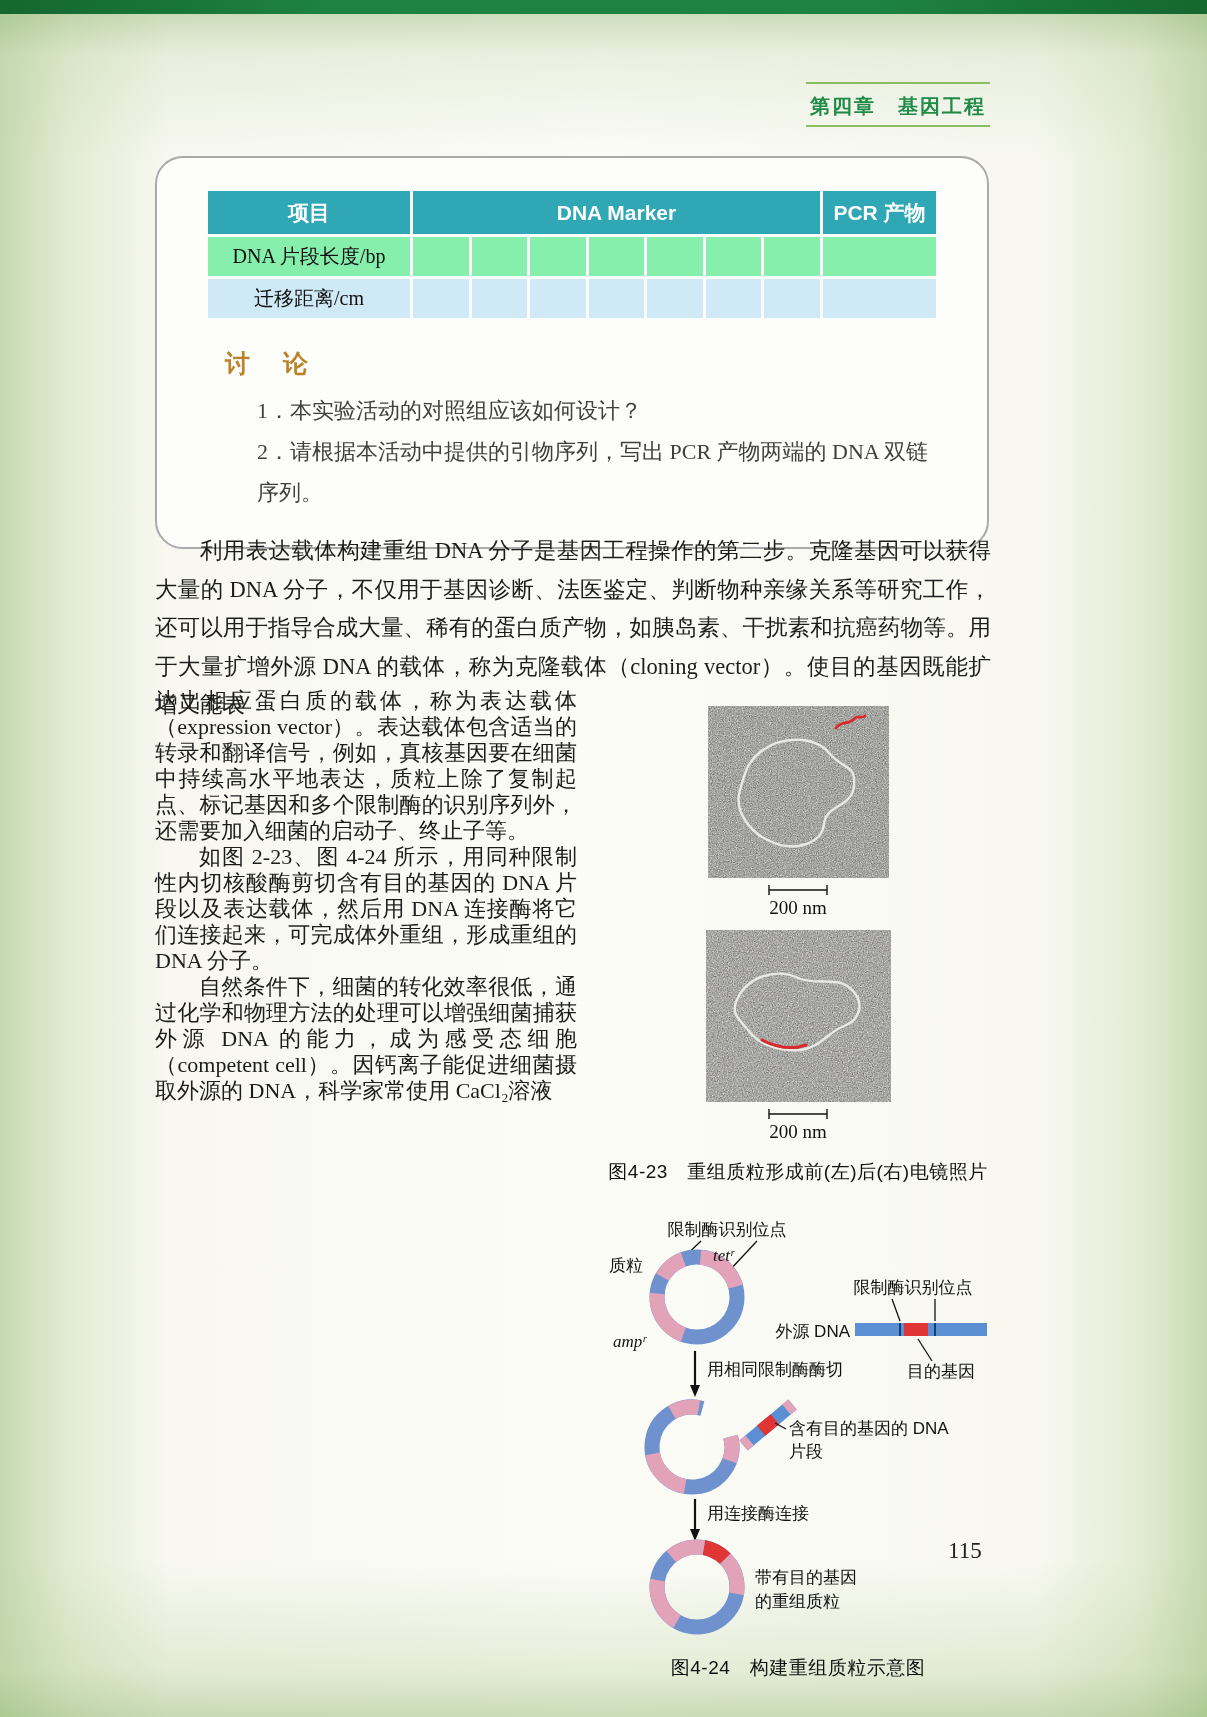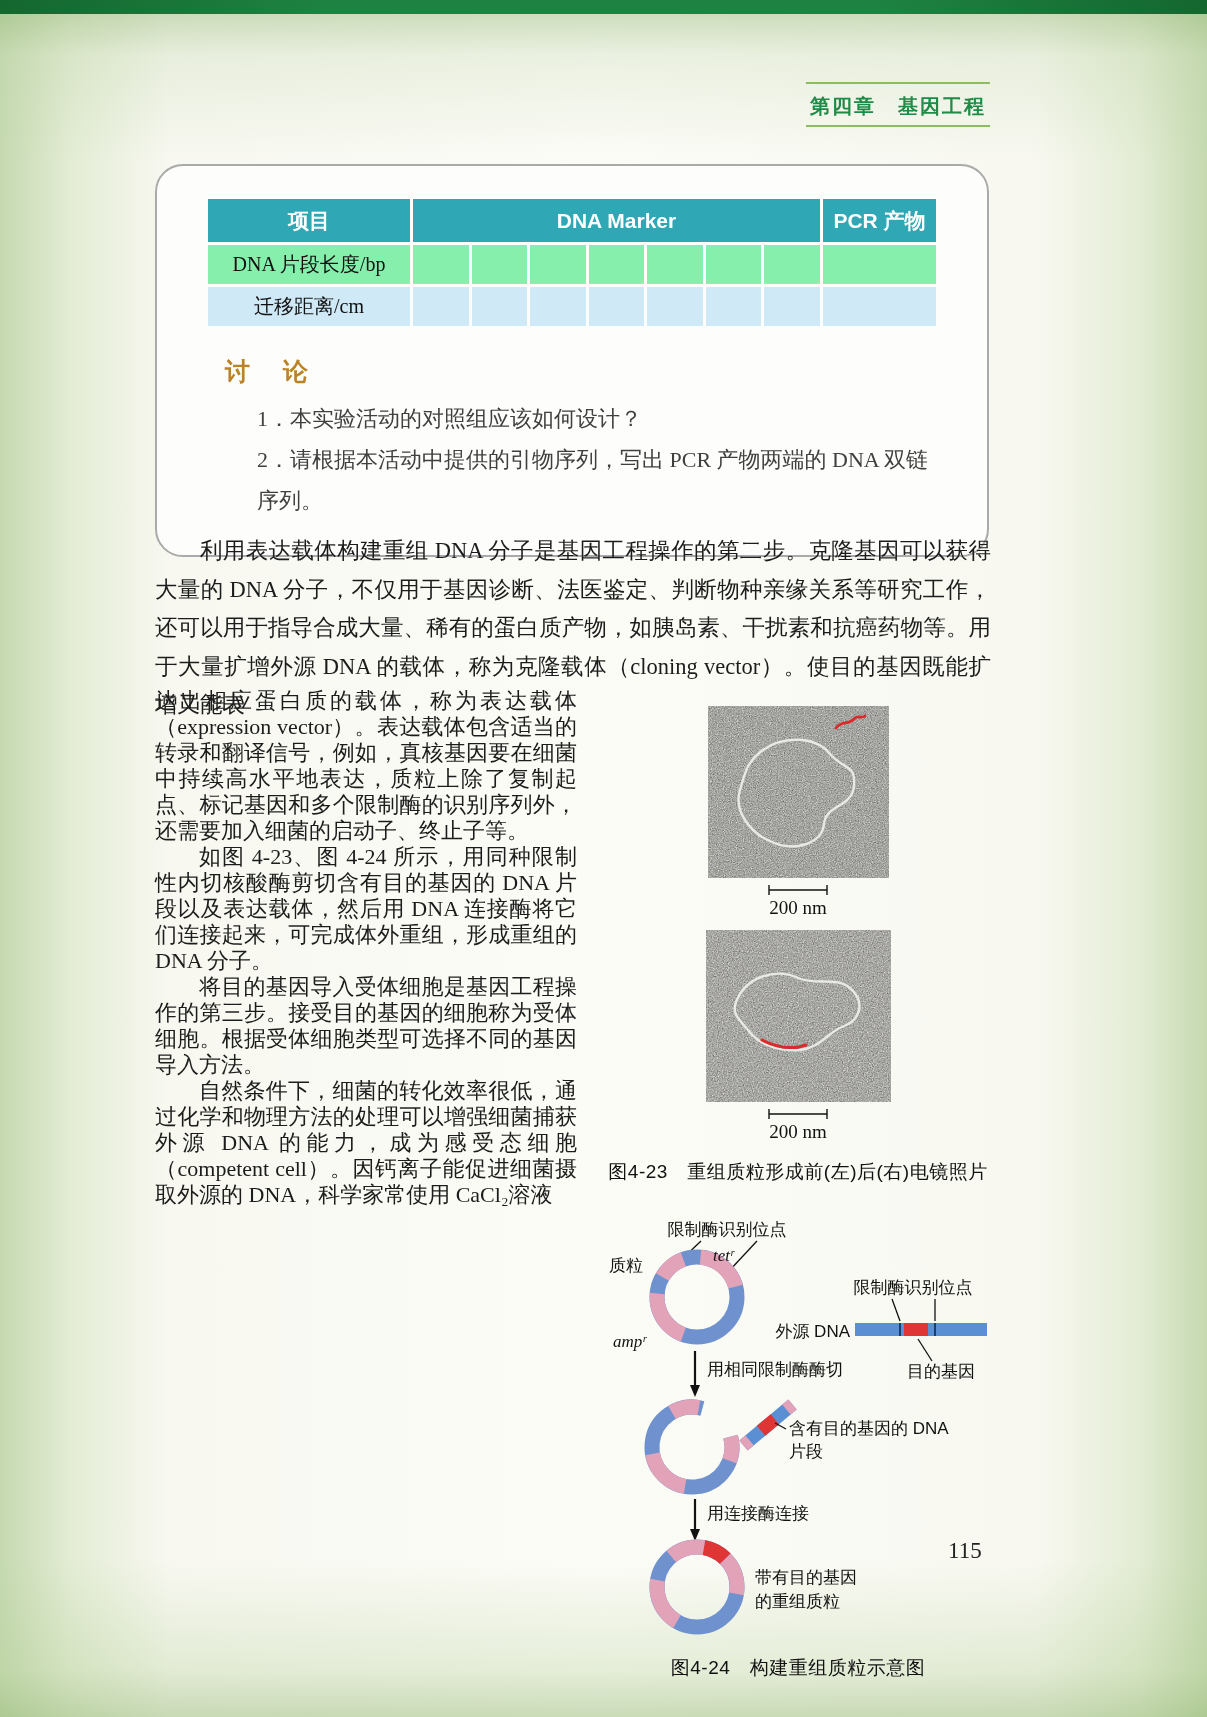--- a/index.html
+++ b/index.html
@@ -13,21 +13,21 @@
   }
   .topbar { position:absolute; top:0; left:0; width:100%; height:14px;
     background:linear-gradient(90deg,#14672f,#1e8342 28%,#1e8342 72%,#14672f); }
 
   .chapter-header { position:absolute; top:82px; left:806px; width:184px; text-align:center;
     border-top:2px solid #8abc62; border-bottom:2px solid #8abc62; padding:9px 0 5px;
     color:#1f8b47; font-family:"Liberation Sans","DejaVu Sans",sans-serif;
     font-weight:bold; font-size:20px; letter-spacing:2px; }
 
   
-  .activity-box { position:absolute; top:164px; left:155px; width:834px;
+  .activity-box { position:absolute; top:156px; left:155px; width:834px;
     background:#fdfdfb; border:2px solid #aaaaaa; border-radius:28px;
     padding:30px 48px 34px; }
   table.results { border-collapse:collapse; width:100%; table-layout:fixed; }
   table.results th, table.results td { border:3px solid #fdfdfb; }
   table.results thead th { background:#30a7b4; color:#fff; height:46px;
     font-family:"Liberation Sans","DejaVu Sans",sans-serif; font-size:21px; font-weight:bold; }
   table.results td { height:42px; }
   tr.row-gray td { background:#86efac; }
   tr.row-blue td { background:#cfe9f6; }
   td.lbl { text-align:center; font-size:20px; color:#111; }
@@ -119,22 +119,21 @@
     <div class="disc-title">讨　论</div>
     <div class="disc-item">1．本实验活动的对照组应该如何设计？</div>
     <div class="disc-item">2．请根据本活动中提供的引物序列，写出 PCR 产物两端的 DNA 双链序列。</div>
   </div>
 
   <div class="para-full">利用表达载体构建重组 DNA 分子是基因工程操作的第二步。克隆基因可以获得大量的 DNA 分子，不仅用于基因诊断、法医鉴定、判断物种亲缘关系等研究工作，还可以用于指导合成大量、稀有的蛋白质产物，如胰岛素、干扰素和抗癌药物等。用于大量扩增外源 DNA 的载体，称为克隆载体（cloning vector）。使目的基因既能扩增又能表</div>
 
   <div class="columns">
     <div class="left-col">
       <p class="cont">达出相应蛋白质的载体，称为表达载体（expression vector）。表达载体包含适当的转录和翻译信号，例如，真核基因要在细菌中持续高水平地表达，质粒上除了复制起点、标记基因和多个限制酶的识别序列外，还需要加入细菌的启动子、终止子等。</p>
-      <p>如图 4-23、图 4-24 所示，用同种限制性内切核酸酶剪切含有目的基因的 DNA 片段以及表达载体，然后用 DNA 连接酶将它们连接起来，可完成体外重组，形成重组的 DNA 分子。</p>
-      <p>将目的基因导入受体细胞是基因工程操作的第三步。接受目的基因的细胞称为受体细胞。根据受体细胞类型可选择不同的基因导入方法。</p>
+      <p>如图 2-23、图 4-24 所示，用同种限制性内切核酸酶剪切含有目的基因的 DNA 片段以及表达载体，然后用 DNA 连接酶将它们连接起来，可完成体外重组，形成重组的 DNA 分子。</p>
       <p>自然条件下，细菌的转化效率很低，通过化学和物理方法的处理可以增强细菌捕获外源 DNA 的能力，成为感受态细胞（competent cell）。因钙离子能促进细菌摄取外源的 DNA，科学家常使用 CaCl₂溶液</p>
     </div>
 
     <div class="right-col">
 
       <div class="em-photos">
         <div class="photo-col">
           <svg class="em-frame" width="181" height="172" viewBox="0 0 181 172">
             <defs>
               <filter id="emn1" x="0" y="0" width="100%" height="100%">

